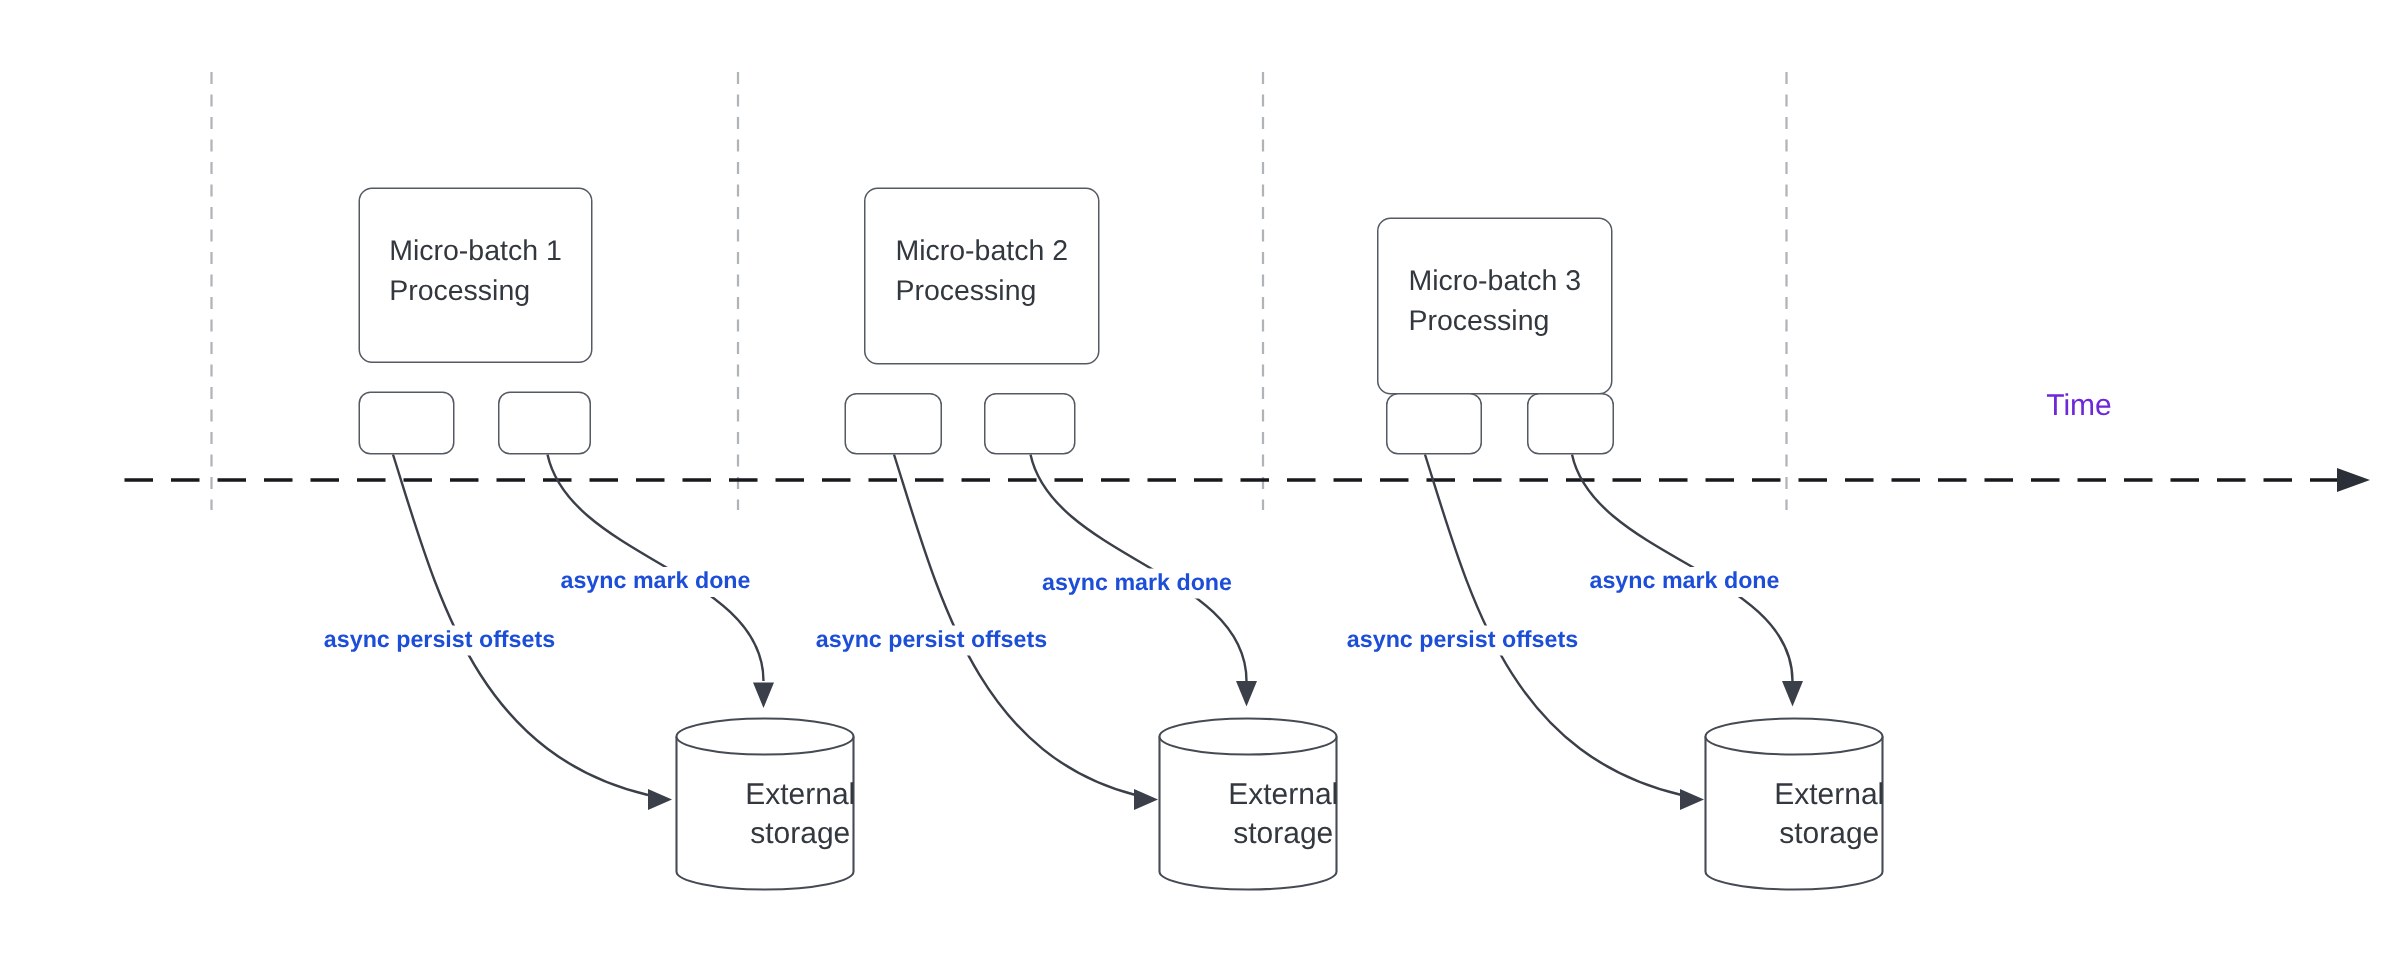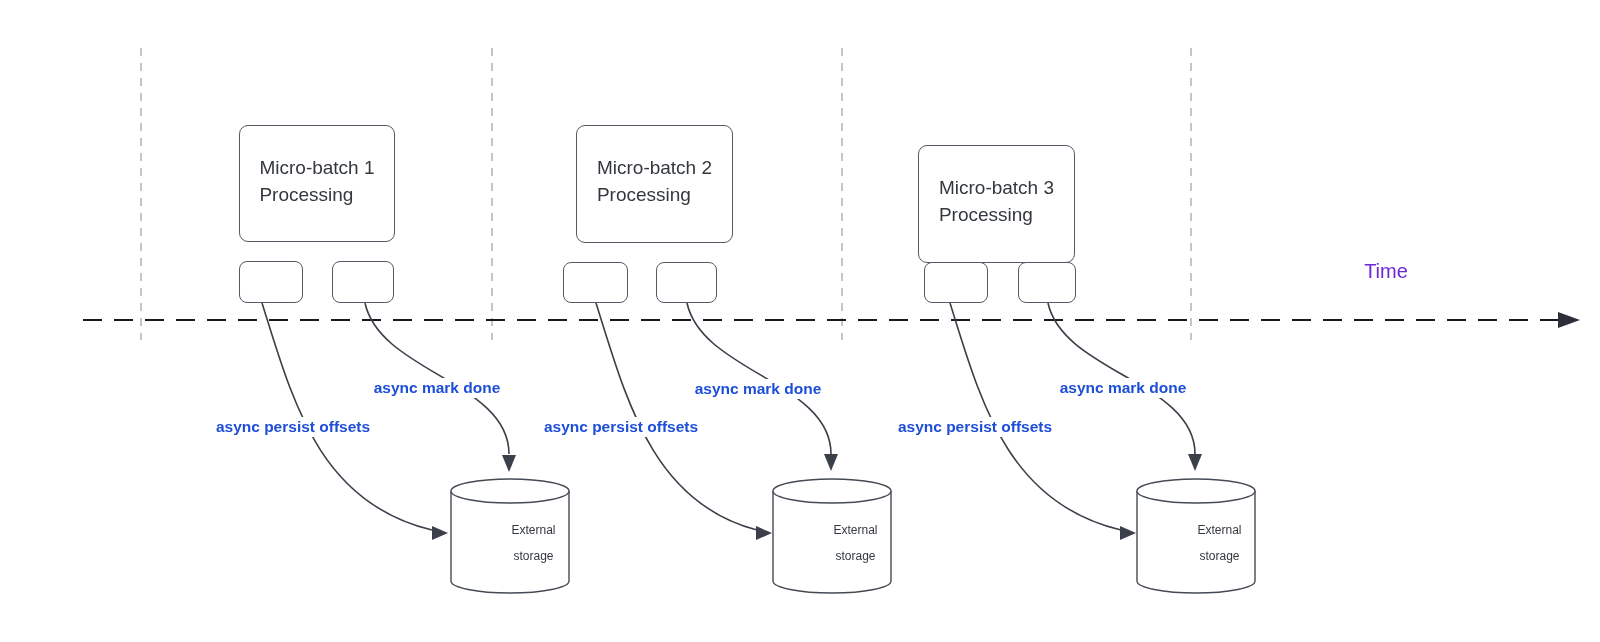--- a/index.html
+++ b/index.html
@@ -41,21 +41,21 @@
     border-radius: 8px;
     background: #ffffff;
   }
   .storage-label {
     position: absolute;
     box-sizing: border-box;
     display: flex;
     align-items: center;
     justify-content: center;
     text-align: center;
-    font-size: 12px;
+    font-size: 20px;
     line-height: 26px;
     color: #33383f;
     white-space: pre-line;
     padding-top: 14px;
     padding-left: 47px;
   }
   .edge-label {
     position: absolute;
     transform: translate(-50%, -50%);
     background: #ffffff;

